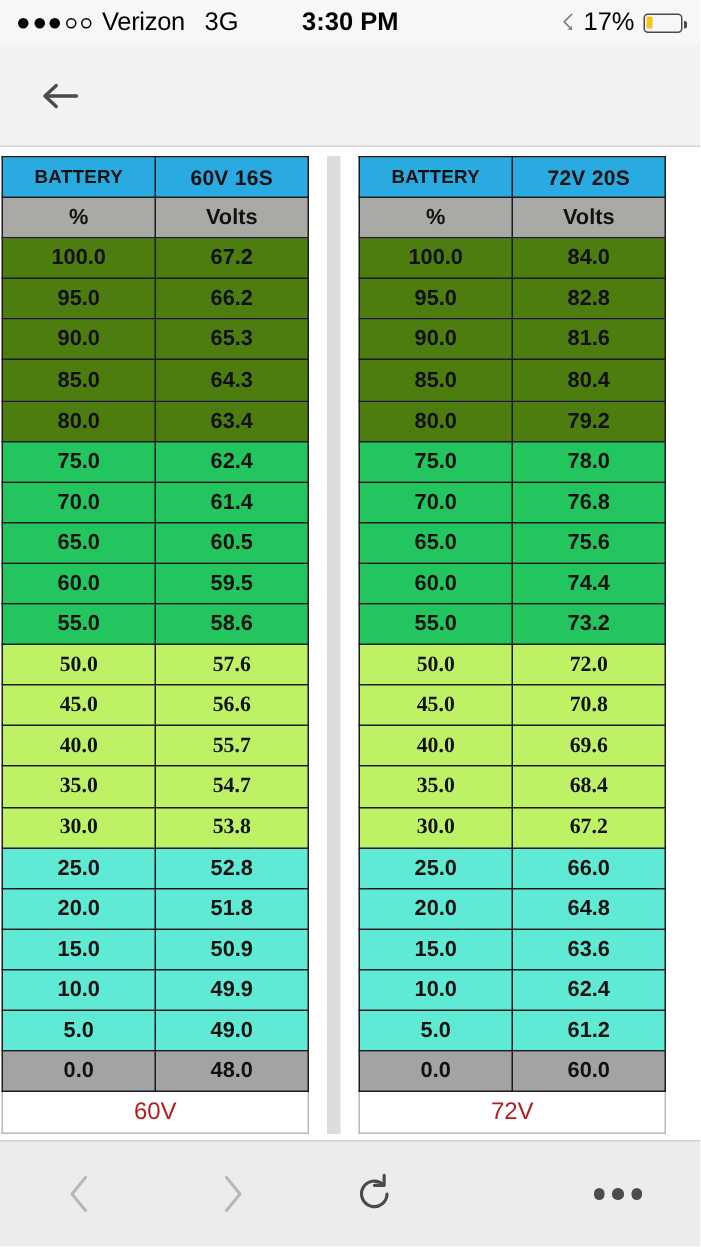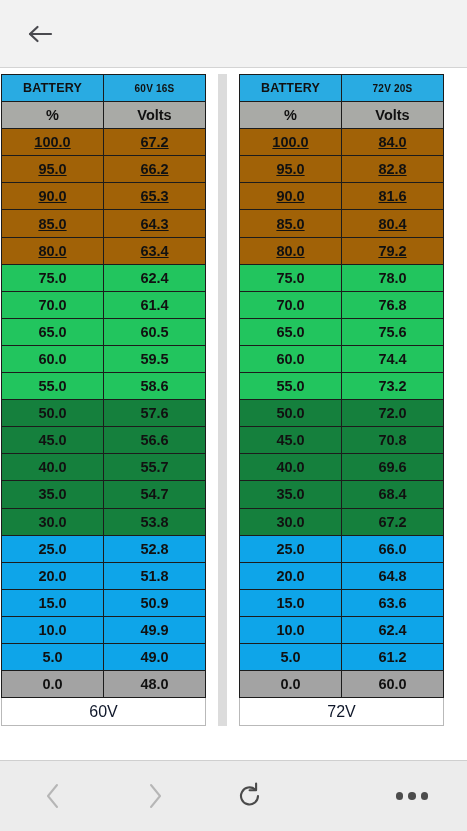--- a/index.html
+++ b/index.html
@@ -52,32 +52,32 @@
   table { border-collapse:collapse; width:100%; table-layout:fixed; }
   td, th {
     border:1.6px solid #1c1c1c;
     text-align:center;
     font-size:14.5px;
     height:27.1px;
     color:#111;
     font-weight:bold;
     padding:0;
   }
-  th.hdr-blue { background:#29abe2; font-size:10px; letter-spacing:0.2px; }
+  th.hdr-blue { background:#29abe2; font-size:14px; letter-spacing:0.2px; }
   th.hdr-blue.small { font-size:12.5px; font-weight:bold; }
   th.hdr-gray { background:#a9aaa6; font-size:14.5px; }
-  td.c-dgreen { background:#a16207;text-decoration:underline; }
+  td.c-dgreen { background:#4d7c0f; }
   td.c-lgreen { background:#22c55e; }
-  td.c-yellow { background:#15803d; }
-  td.c-orange { background:#0ea5e9; }
+  td.c-yellow { background:#bef264;font-family:Liberation Serif, serif; }
+  td.c-orange { background:#5eead4; }
   td.c-red     { background:#a3a3a3; }
 
   .footer-row td {
     background:#ffffff; border:1px solid #b9b9b9;
-    font-weight:normal; font-size:16px; height:28px; color:#0f172a;
+    font-weight:normal; font-size:16px; height:28px; color:#b91c1c;
   }
 
   
   .toolbar {
     position:absolute; bottom:0; left:0; right:0;
     height:71px; background:#ececec; border-top:1px solid #cfcfcf;
     display:flex; align-items:center;
   }
   .tb-btn { display:flex; align-items:center; justify-content:center; height:100%; cursor:pointer; }
   .tb-back { width:105px; }
@@ -85,20 +85,42 @@
   .tb-reload { width:105px; margin-left:-8px; }
   .tb-more { margin-left:auto; width:110px; }
   .more-dots { display:flex; gap:5px; }
   .more-dots i { width:7.5px; height:7.5px; border-radius:50%; background:#4c4c4c; display:block; }
 </style>
 </head>
 <body>
 
 <div class="phone">
 
+  <div class="statusbar">
+    <div class="sb-left">
+      <div class="dots">
+        <span class="dot"></span>
+          <span class="dot"></span>
+          <span class="dot"></span>
+        <span class="dot hollow"></span>
+          <span class="dot hollow"></span>
+      </div>
+      <span class="carrier">Verizon</span>
+      <span class="net">3G</span>
+    </div>
+    <div class="sb-center">3:30 PM</div>
+    <div class="sb-right">
+      <span class="bt">☇</span>
+      <span class="battpct">17%</span>
+      <span class="batt">
+        <span class="batt-fill" style="width: 17%;"></span>
+          <span class="batt-cap"></span>
+      </span>
+    </div>
+  </div>
 
   <div class="navbar">
     <div class="backbtn">
       <svg width="26" height="22" viewBox="0 0 26 22">
         <path d="M10.5 4 L3 11 L10.5 18" fill="none" stroke="#4a4a4f" stroke-width="2.2" stroke-linecap="round" stroke-linejoin="round"></path>
         <path d="M3.2 11 H24" fill="none" stroke="#4a4a4f" stroke-width="2.2" stroke-linecap="round"></path>
       </svg>
     </div>
   </div>
 

